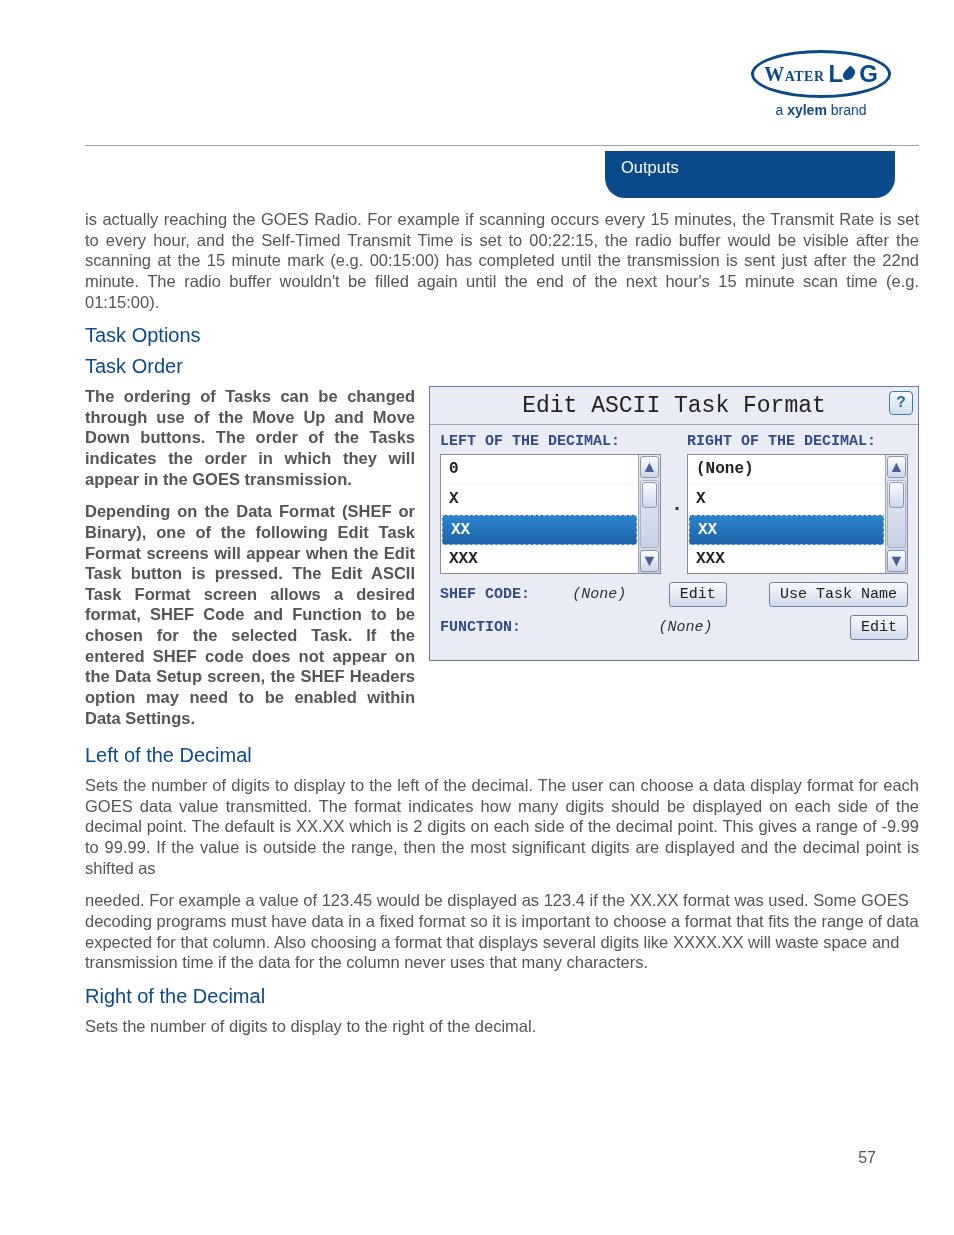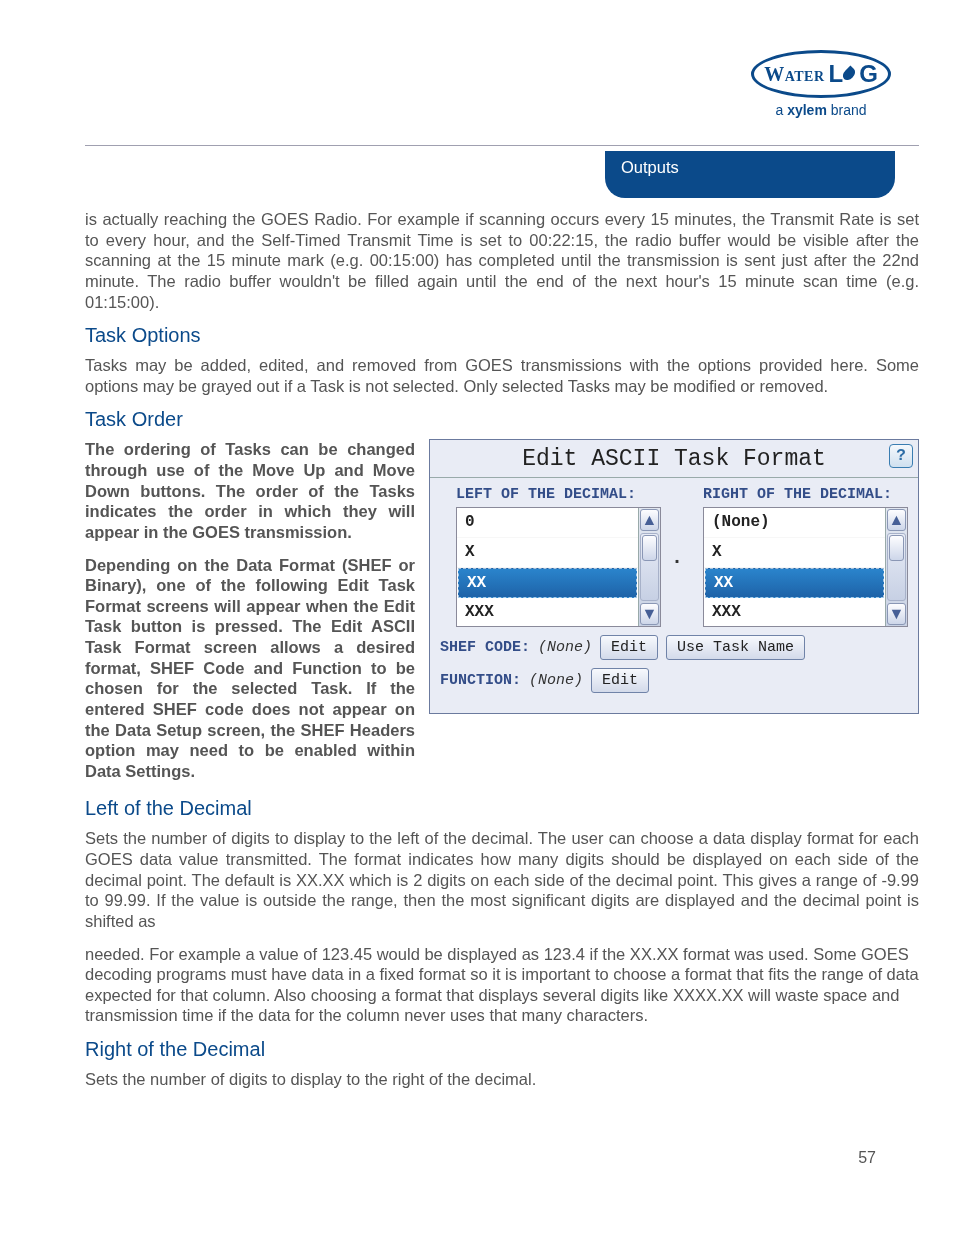--- a/index.html
+++ b/index.html
@@ -122,21 +122,21 @@
     border-radius: 4px;
     background: linear-gradient(#f5f8fc,#cfe0ef);
     color: #2d6da6;
     font-weight: bold;
     font-size: 16px;
     text-align: center;
     line-height: 22px;
   }
   .panel-inner { padding: 8px 10px 12px 10px; border-top: 1px solid #9aa; }
   .panel-row { display: flex; gap: 10px; }
-  .panel-half { flex: 1; margin-left: 16px; }
+  .panel-half { flex: 1; }
   .plabel {
     font-family: "Courier New", monospace;
     font-size: 15px;
     color: #334d88;
     font-weight: bold;
     margin-bottom: 4px;
     white-space: nowrap;
   }
   .listbox {
     border: 1px solid #8a8a9a;
@@ -200,20 +200,21 @@
     margin: 14px 0 8px 0;
   }
   .status .val { color:#333; }
   .kvrow {
     font-family: "Courier New", monospace;
     font-size: 15px;
     font-weight: bold;
     color:#334d88;
     display:flex; align-items:center; gap:8px;
     margin: 8px 0;
+    justify-content: space-between;
   }
   .kvrow .none { font-style: italic; color:#333; font-weight:normal;}
   .pbtn {
     border:1px solid #7083a8;
     border-radius:3px;
     padding:3px 10px;
     background: linear-gradient(#f7f9fd,#d3daea);
     font-family:"Courier New",monospace;
     font-size:15px;
     font-weight:normal;
@@ -245,21 +246,20 @@
   </div>
 
   <div class="topbar">
     <div class="tab">Outputs</div>
   </div>
 
   <div class="content">
     <p class="body">is actually reaching the GOES Radio. For example if scanning occurs every 15 minutes, the Transmit Rate is set to every hour, and the Self-Timed Transmit Time is set to 00:22:15, the radio buffer would be visible after the scanning at the 15 minute mark (e.g. 00:15:00) has completed until the transmission is sent just after the 22nd minute. The radio buffer wouldn't be filled again until the end of the next hour's 15 minute scan time (e.g. 01:15:00).</p>
 
     <h3 class="section">Task Options</h3>
-    <p class="body">Tasks may be added, edited, and removed from GOES transmissions with the options provided here. Some options may be grayed out if a Task is not selected. Only selected Tasks may be modified or removed.</p>
 
     <h3 class="section">Task Order</h3>
 
     <div class="cols">
       <div class="col-left">
         <p class="body">The ordering of Tasks can be changed through use of the Move Up and Move Down buttons. The order of the Tasks indicates the order in which they will appear in the GOES transmission.</p>
         <p class="body">Depending on the Data Format (SHEF or Binary), one of the following Edit Task Format screens will appear when the Edit Task button is pressed. The Edit ASCII Task Format screen allows a desired format, SHEF Code and Function to be chosen for the selected Task. If the entered SHEF code does not appear on the Data Setup screen, the SHEF Headers option may need to be enabled within Data Settings.</p>
       </div>
       <div class="col-right">
         <div class="panel">

